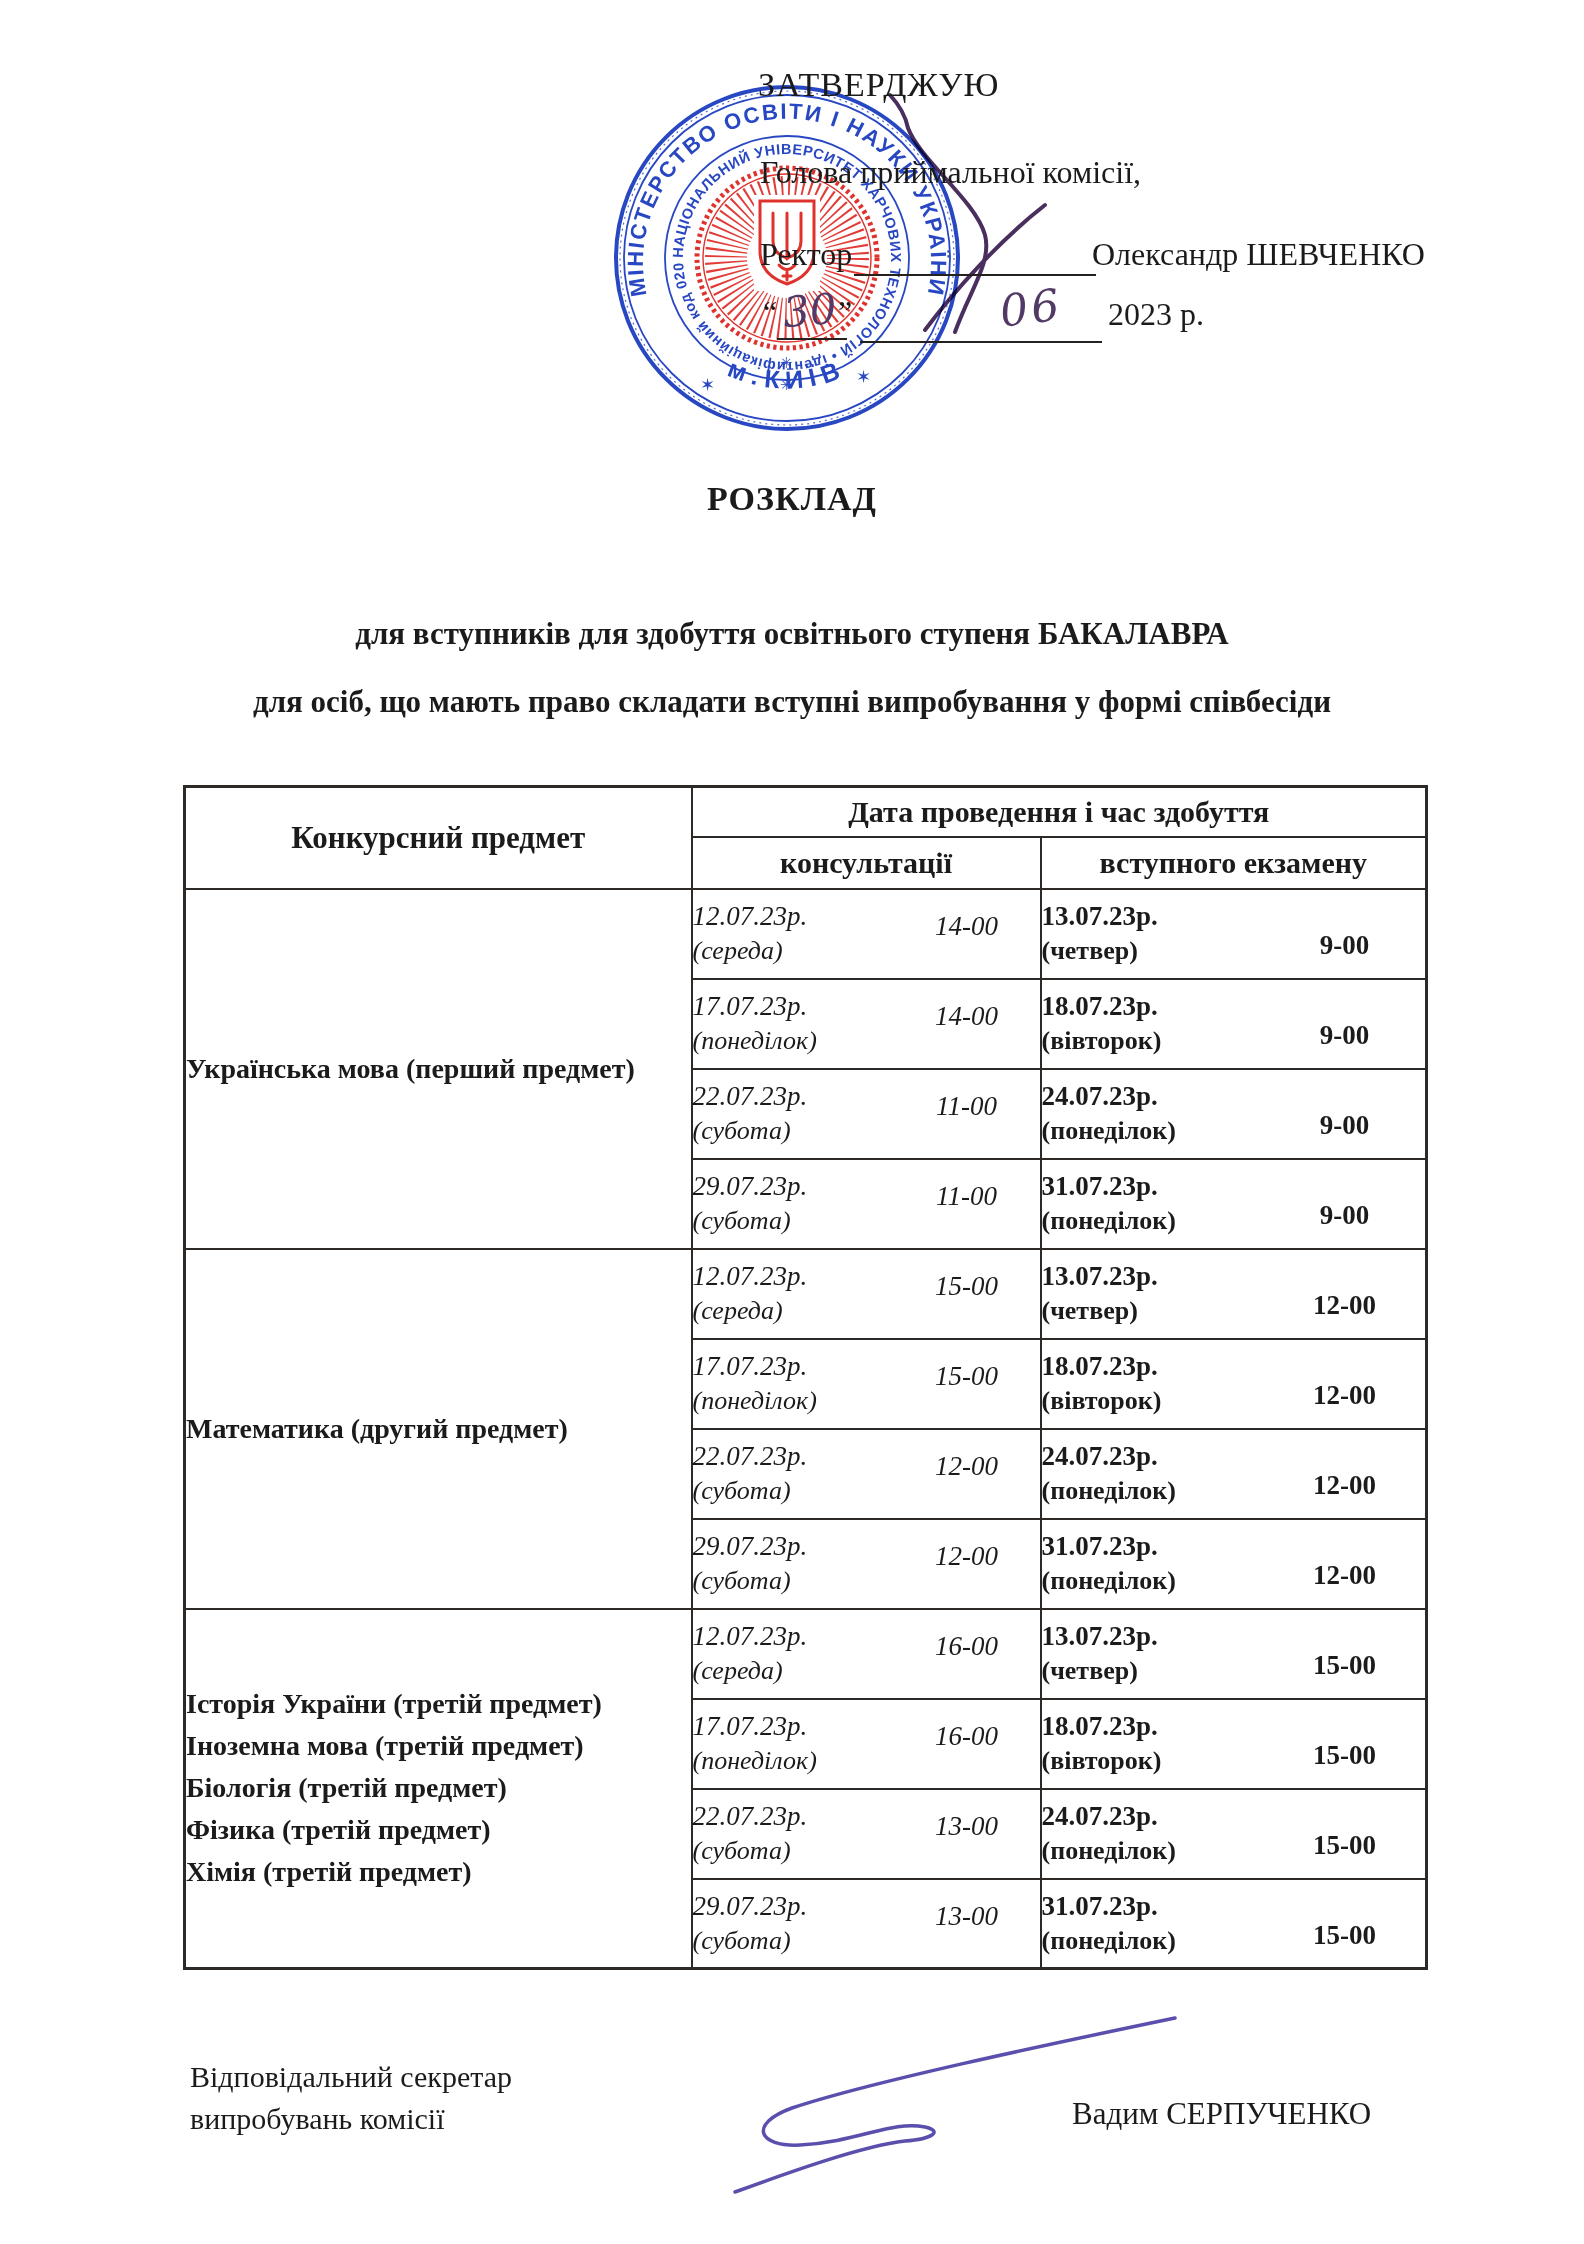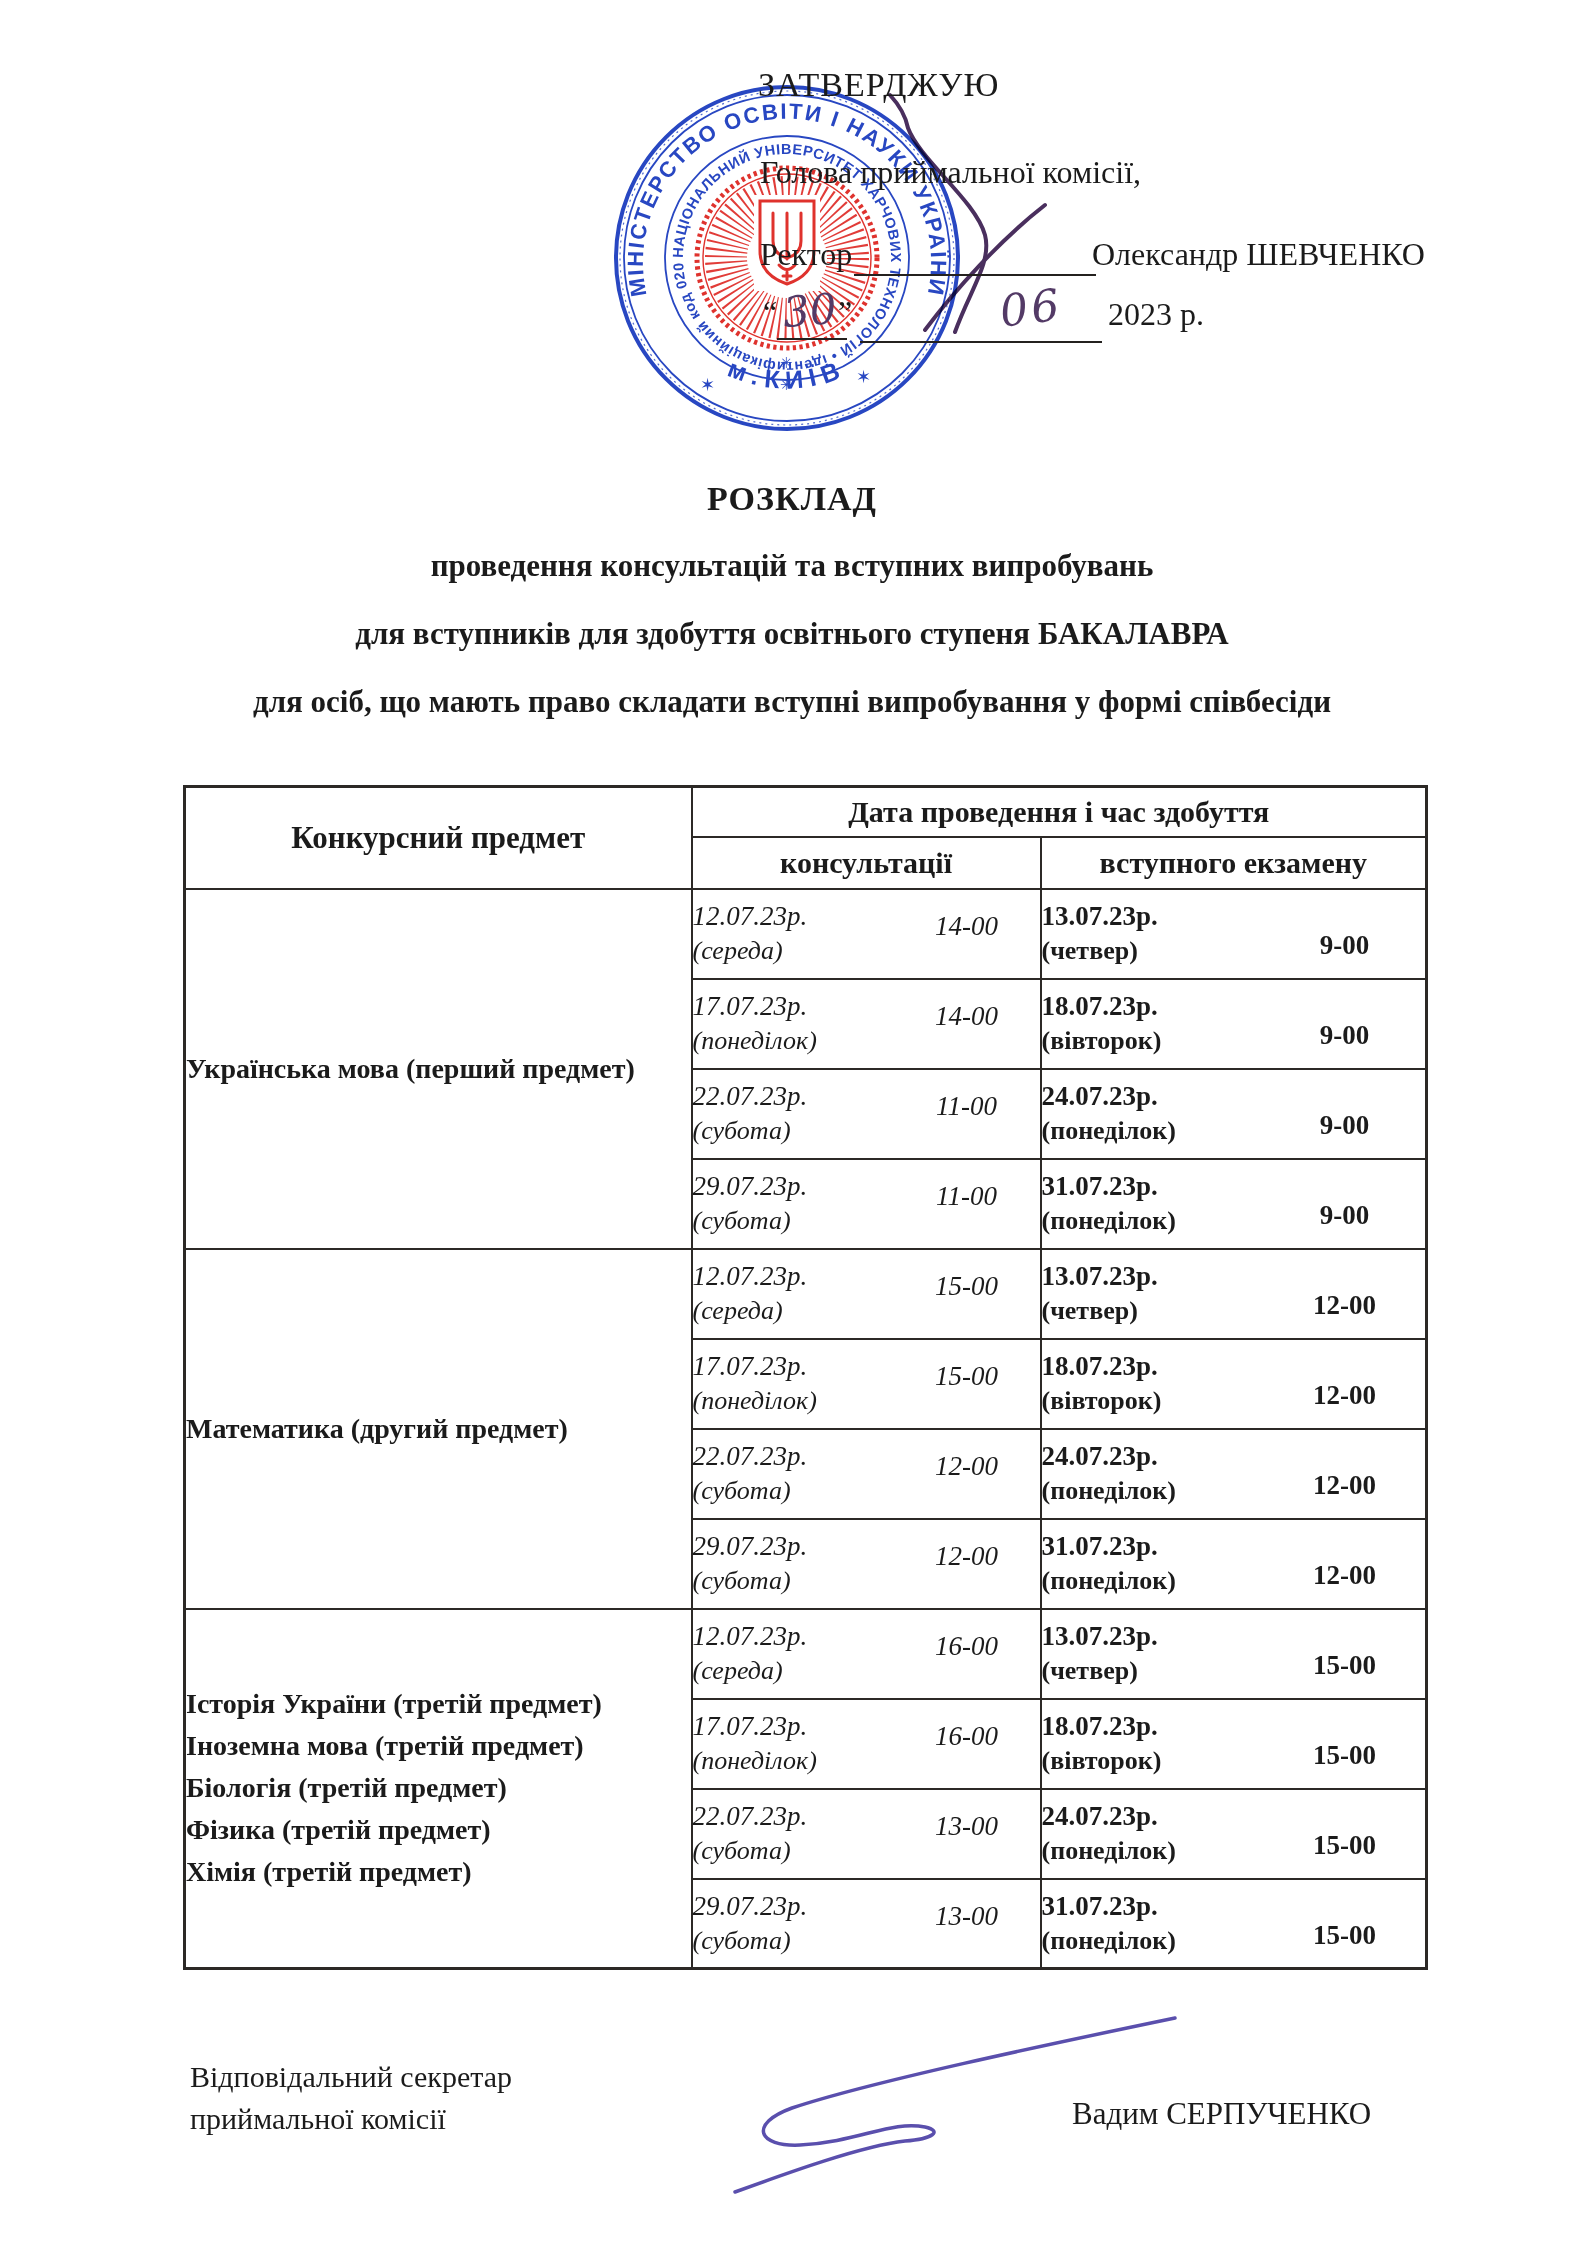--- a/index.html
+++ b/index.html
@@ -128,21 +128,20 @@
   <div class="rule rule-rector"></div>
   <div class="approve-line a-quote-open">“</div>
   <div class="hand h-day">30</div>
   <div class="approve-line a-quote-close">”</div>
   <div class="rule rule-day"></div>
   <div class="rule rule-month"></div>
   <div class="hand h-month">06</div>
   <div class="approve-line a-year">2023 р.</div>
 
   <div class="doc-title t1">РОЗКЛАД</div>
-  <div class="doc-title t2">проведення консультацій та вступних випробувань</div>
   <div class="doc-title t3">для вступників для здобуття освітнього ступеня БАКАЛАВРА</div>
   <div class="doc-title t4">для осіб, що мають право складати вступні випробування у формі співбесіди</div>
 
   <table class="schedule">
     <colgroup>
       <col style="width:507px">
       <col style="width:349px">
       <col style="width:386px">
     </colgroup>
     <thead>
@@ -406,21 +405,21 @@
                 <div class="d-day">(понеділок)</div>
               </div>
               <div class="time">15-00</div>
             </div>
           </td>
         </tr>
       </tbody>
   </table>
 
   <div class="f-line f1">Відповідальний секретар</div>
-  <div class="f-line f2">приймальної комісії</div>
+  <div class="f-line f2">випробувань комісії</div>
   <div class="f-line f-name">Вадим СЕРПУЧЕНКО</div>
 
   <svg class="sig sig-bottom" width="540" height="230" viewBox="0 0 540 230">
     <g fill="none" stroke="#5a4fad" stroke-width="3.5" stroke-linecap="round">
       <path d="M 515,33 C 385,60 210,97 132,123 C 88,139 98,162 140,160 C 198,157 232,135 265,142 C 283,146 273,154 245,156 C 202,161 130,187 75,207"></path>
     </g>
   </svg>
 
 </div>
 

